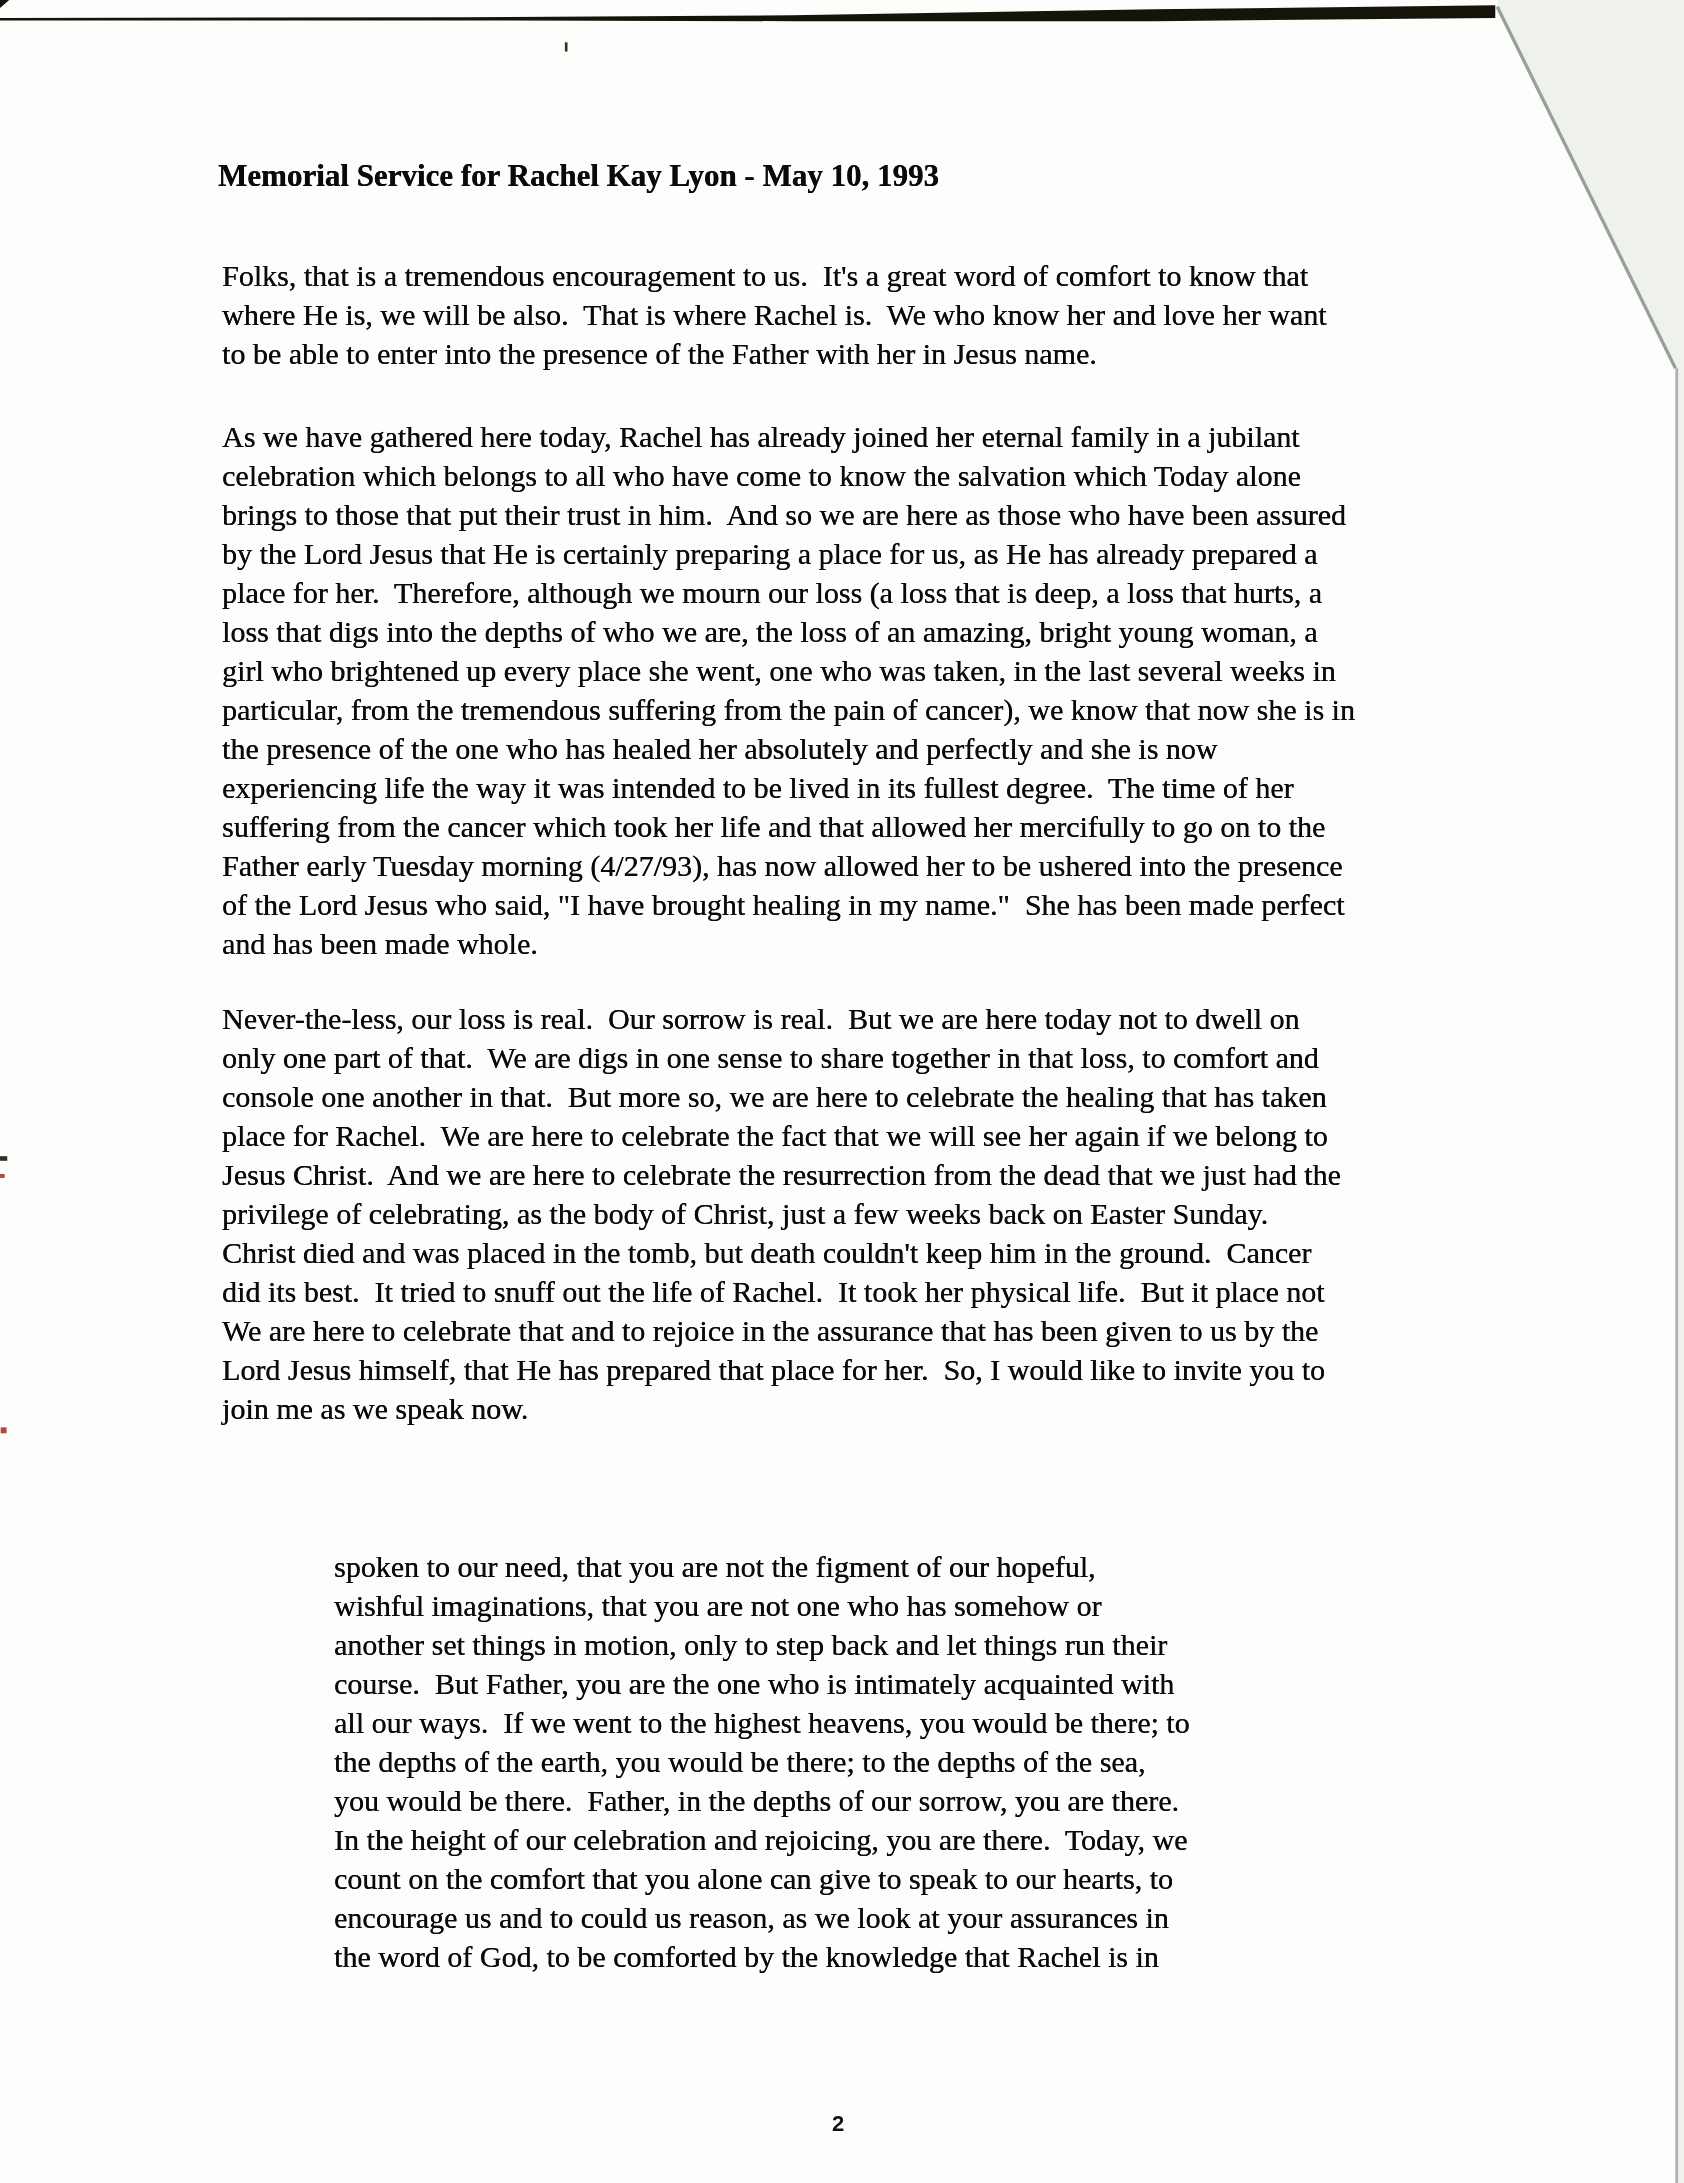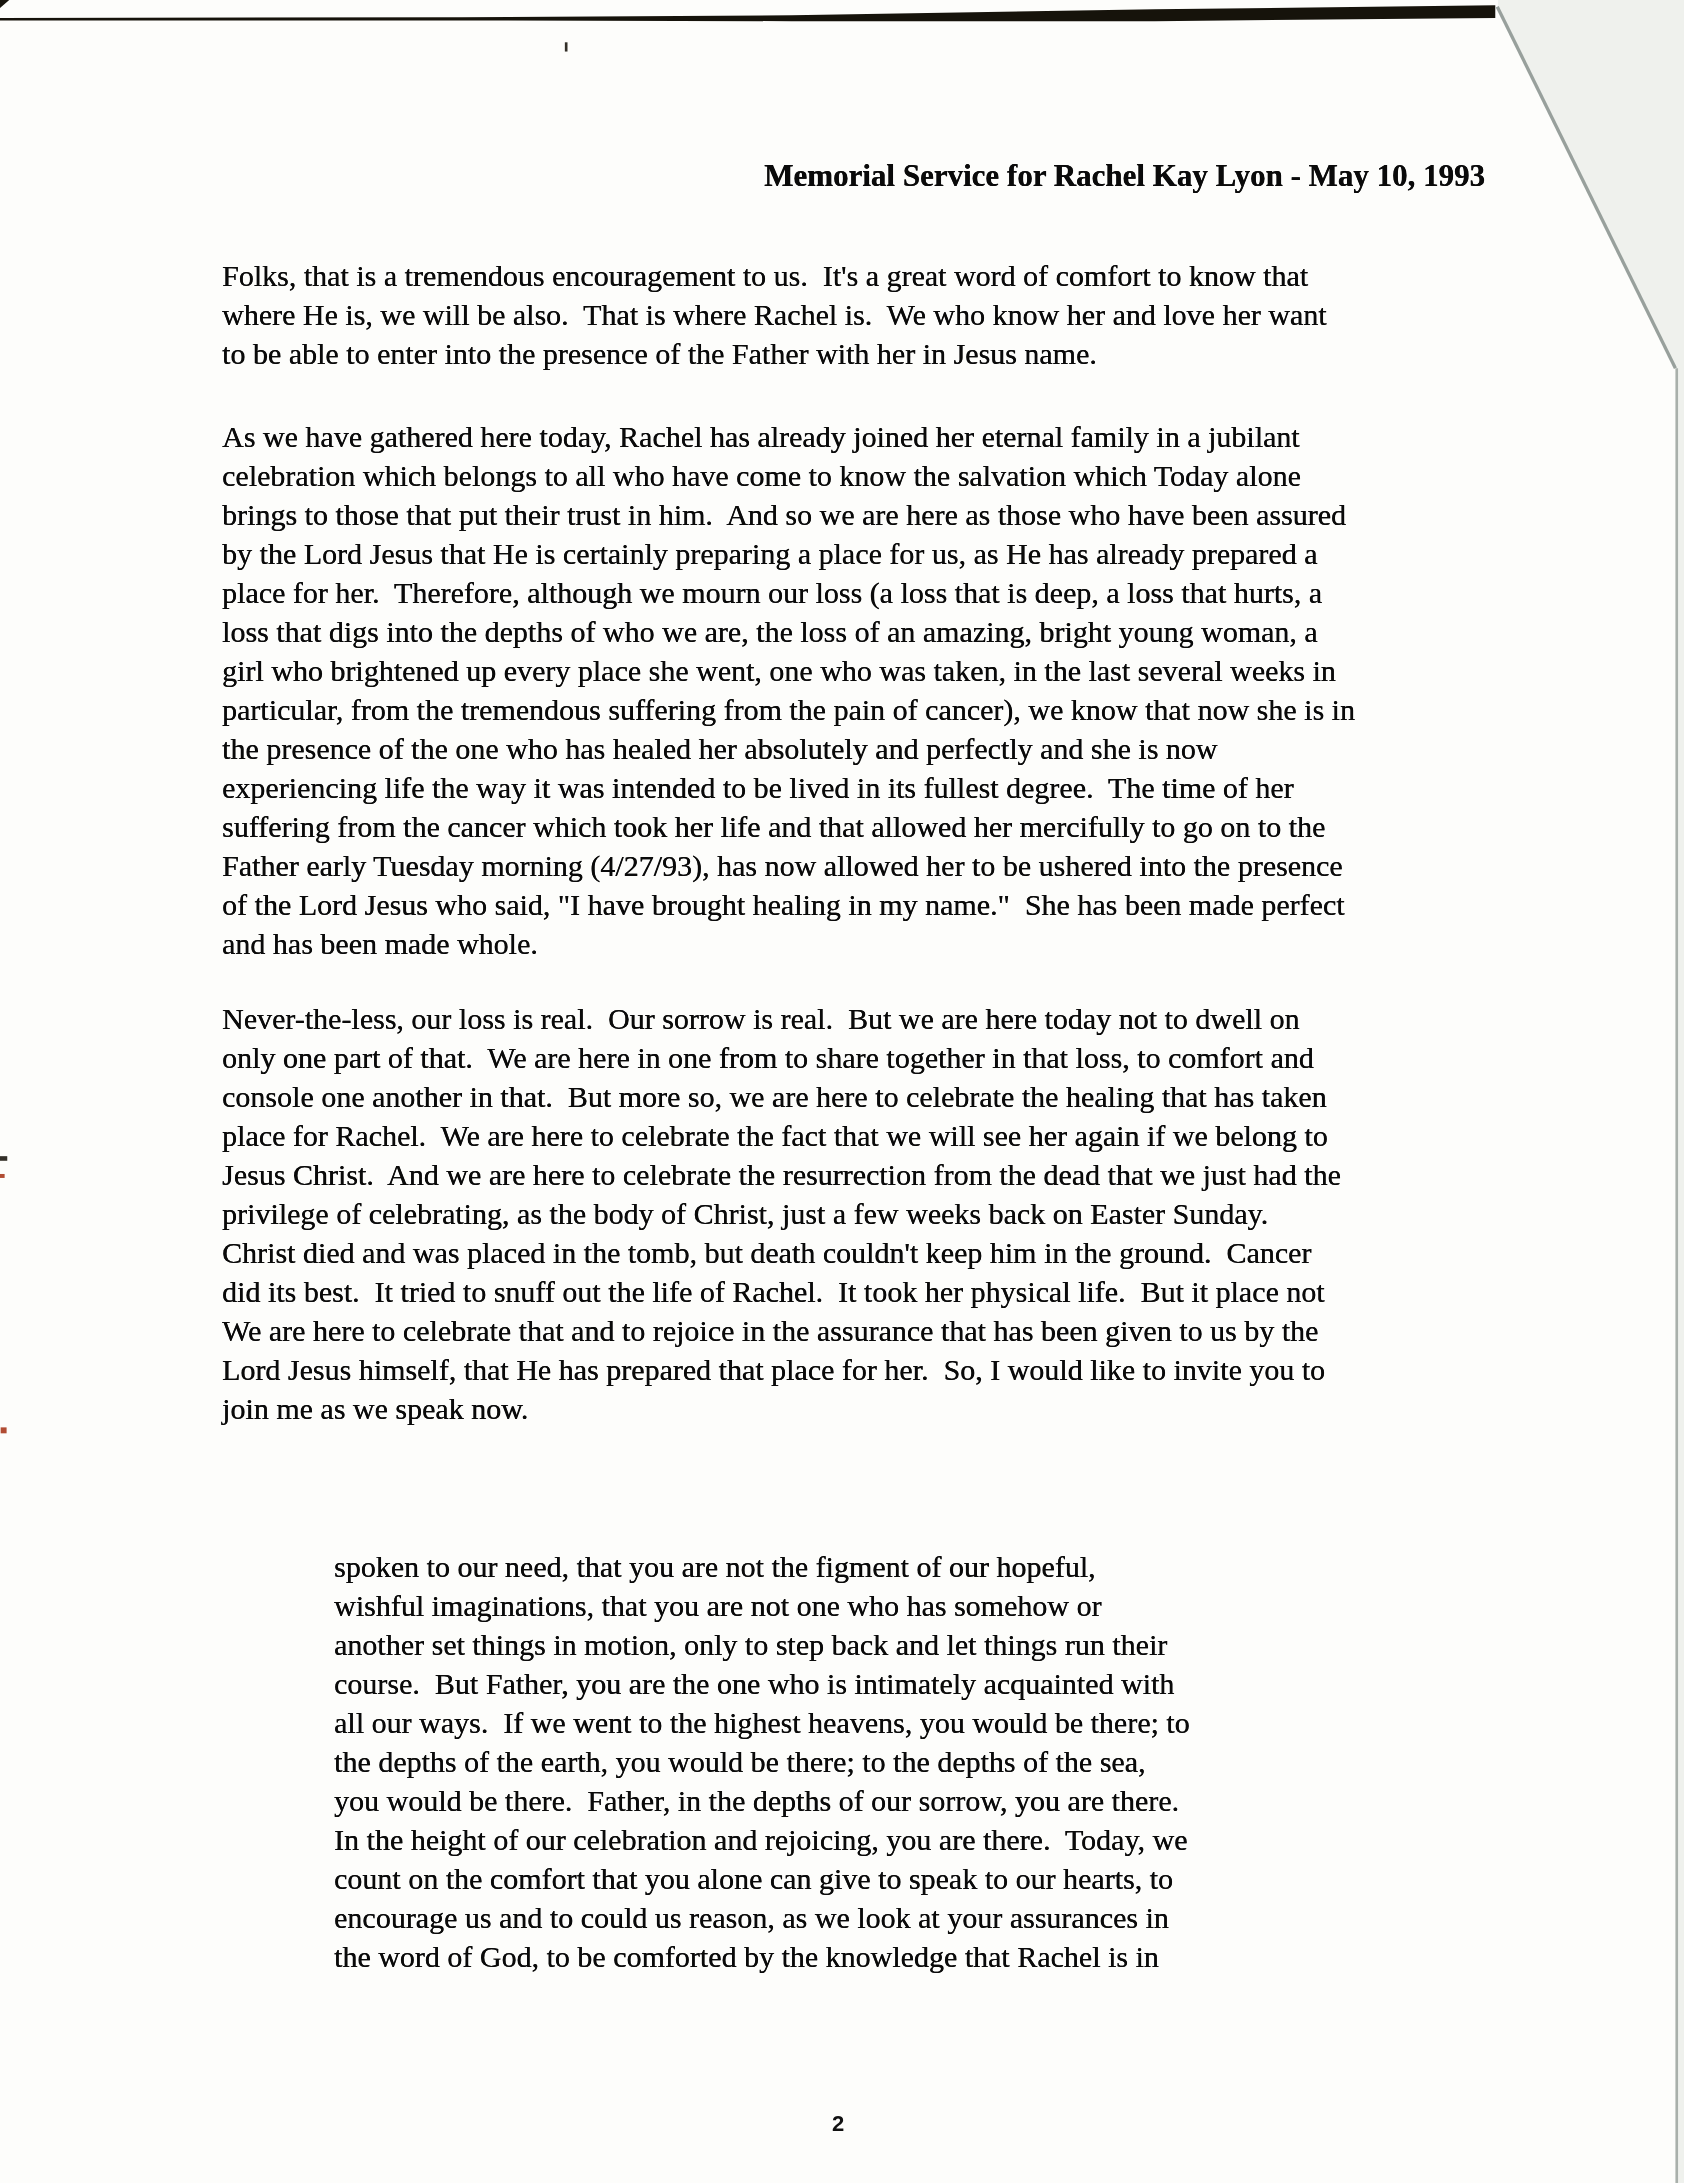--- a/index.html
+++ b/index.html
@@ -6,21 +6,21 @@
   .page{
     position:relative;
     width:1684px;height:2183px;
     background:#fdfdfb;
     overflow:hidden;
     font-family:"Liberation Serif",serif;
   }
   .scan-overlay{position:absolute;left:0;top:0;width:1684px;height:2183px;pointer-events:none;}
   .doc-title{
     position:absolute;top:159px;left:218px;width:1267px;
-    text-align:right;
+    text-align:left;
     font-weight:700;font-size:31px;line-height:33px;
     color:#0a0a0a;
     text-shadow:0.3px 0 0 currentColor;
   }
   .para{
     position:absolute;left:206px;
     font-size:30px;line-height:39px;font-weight:400;
     color:#0a0a0a;
     text-shadow:0.3px 0 0 currentColor;
   }
@@ -78,21 +78,21 @@
         <div class="line">particular, from the tremendous suffering from the pain of cancer), we know that now she is in</div>
         <div class="line">the presence of the one who has healed her absolutely and perfectly and she is now</div>
         <div class="line">experiencing life the way it was intended to be lived in its fullest degree.  The time of her</div>
         <div class="line">suffering from the cancer which took her life and that allowed her mercifully to go on to the</div>
         <div class="line">Father early Tuesday morning (4/27/93), has now allowed her to be ushered into the presence</div>
         <div class="line">of the Lord Jesus who said, "I have brought healing in my name."  She has been made perfect</div>
         <div class="line">and has been made whole.</div>
       </div>
       <div class="para para-3">
         <div class="line">Never-the-less, our loss is real.  Our sorrow is real.  But we are here today not to dwell on</div>
-        <div class="line">only one part of that.  We are here in one from to share together in that loss, to comfort and</div>
+        <div class="line">only one part of that.  We are digs in one sense to share together in that loss, to comfort and</div>
         <div class="line">console one another in that.  But more so, we are here to celebrate the healing that has taken</div>
         <div class="line">place for Rachel.  We are here to celebrate the fact that we will see her again if we belong to</div>
         <div class="line">Jesus Christ.  And we are here to celebrate the resurrection from the dead that we just had the</div>
         <div class="line">privilege of celebrating, as the body of Christ, just a few weeks back on Easter Sunday.</div>
         <div class="line">Christ died and was placed in the tomb, but death couldn't keep him in the ground.  Cancer</div>
         <div class="line">did its best.  It tried to snuff out the life of Rachel.  It took her physical life.  But it place not</div>
         <div class="line">We are here to celebrate that and to rejoice in the assurance that has been given to us by the</div>
         <div class="line">Lord Jesus himself, that He has prepared that place for her.  So, I would like to invite you to</div>
         <div class="line">join me as we speak now.</div>
       </div>

